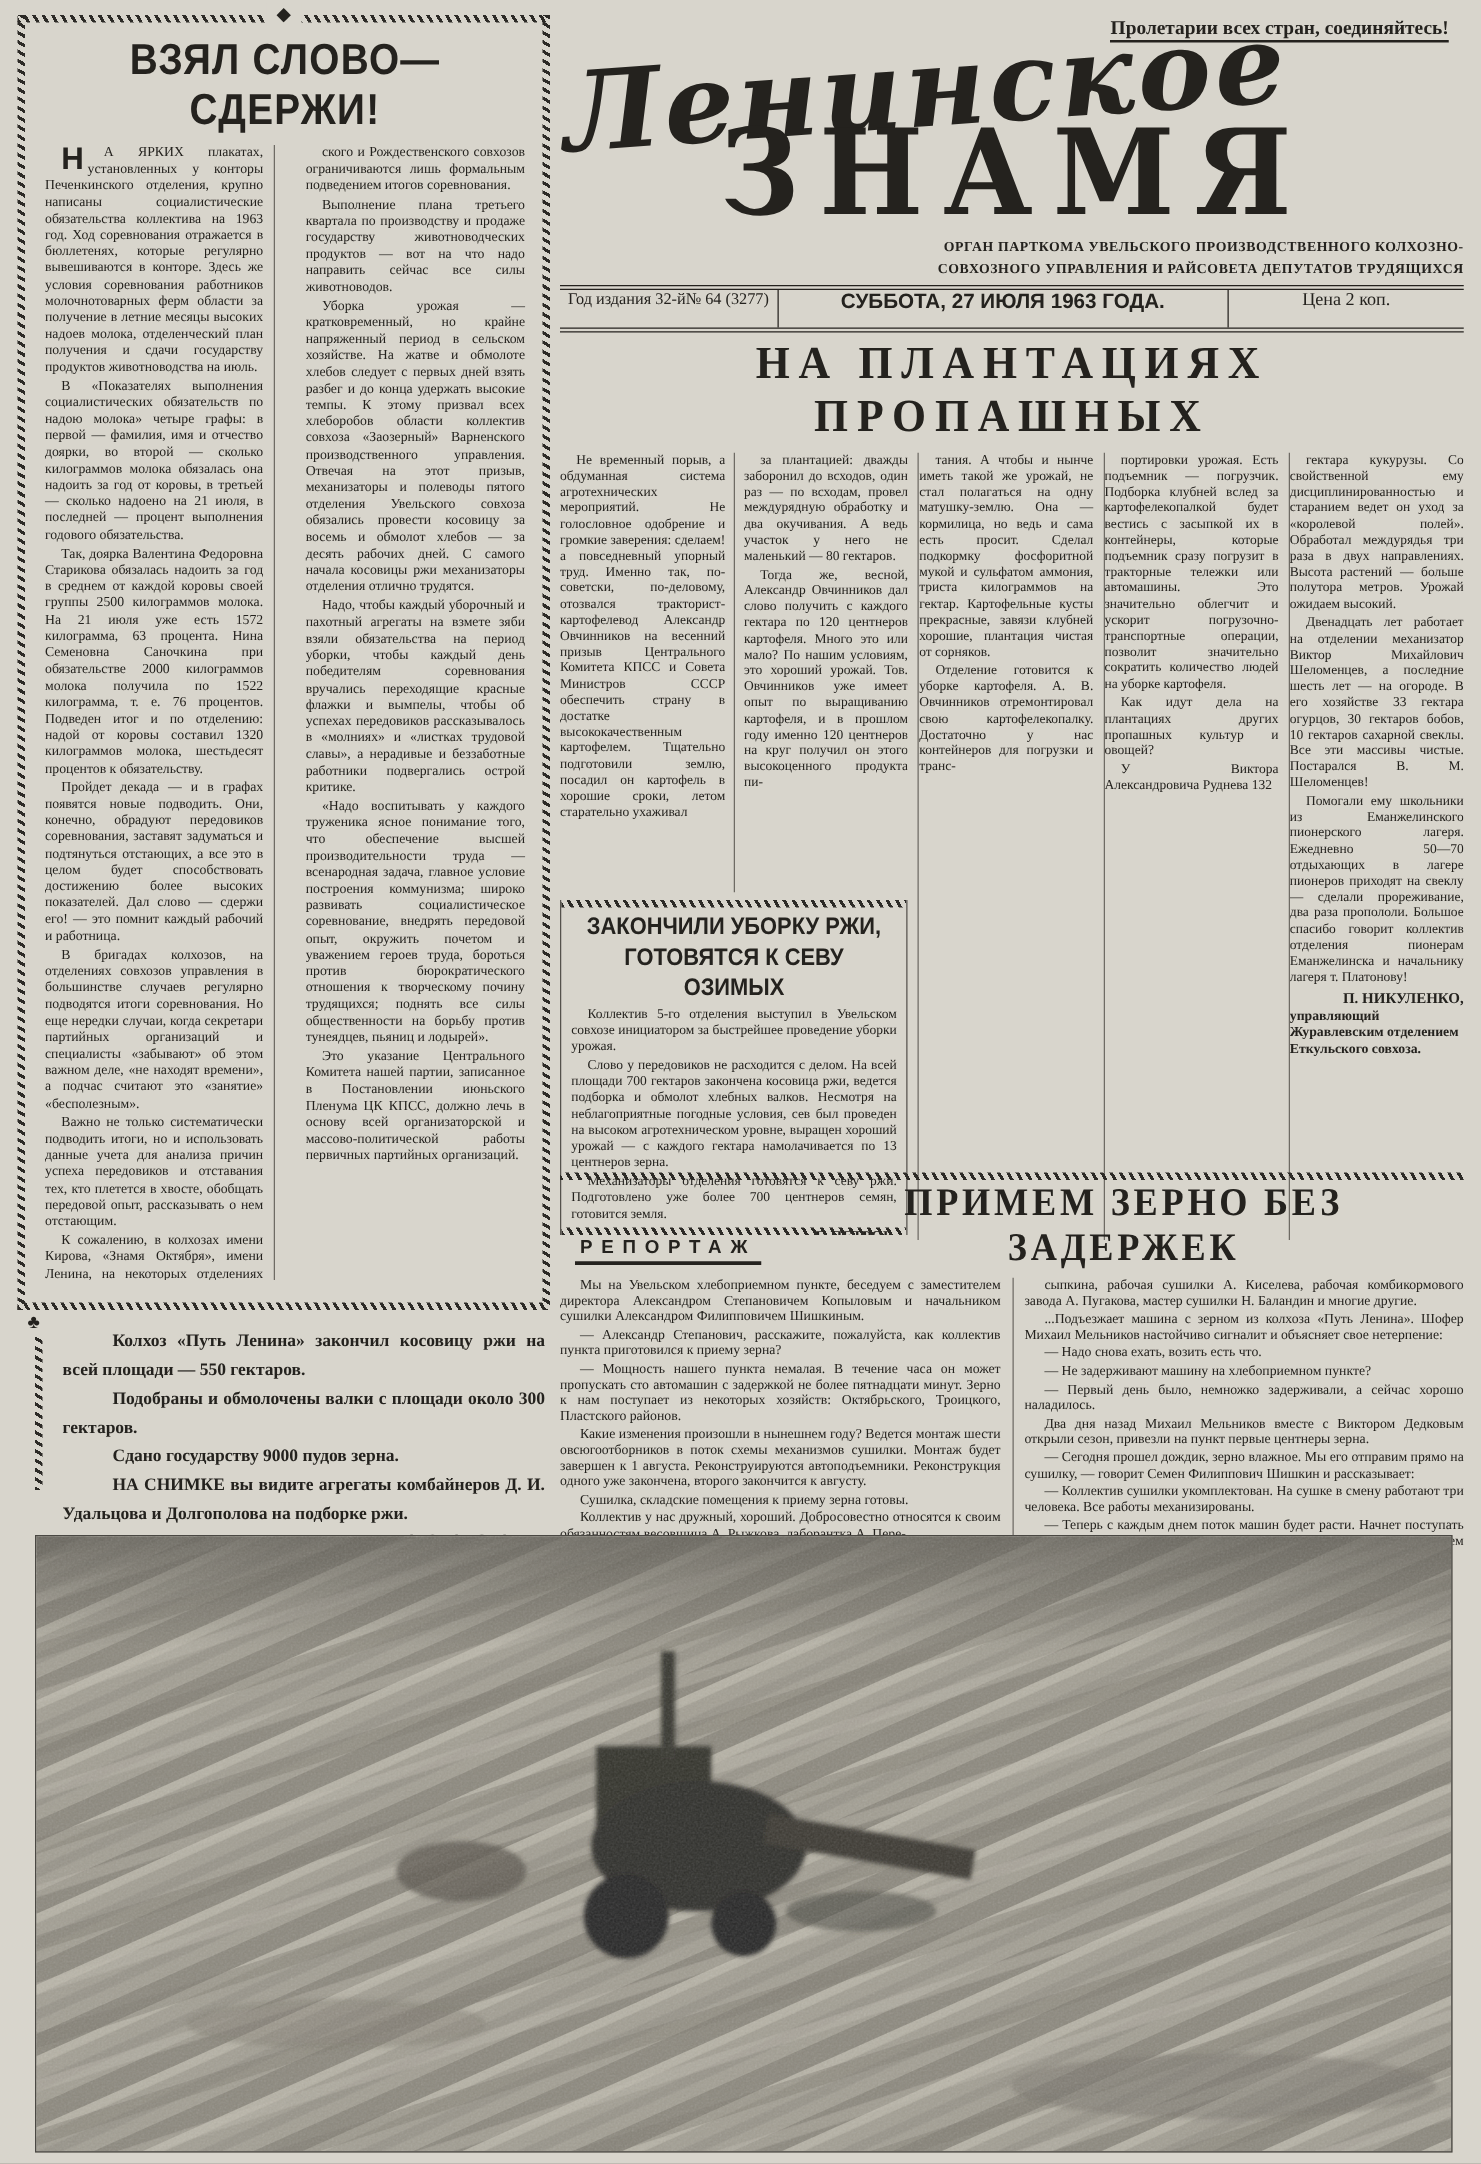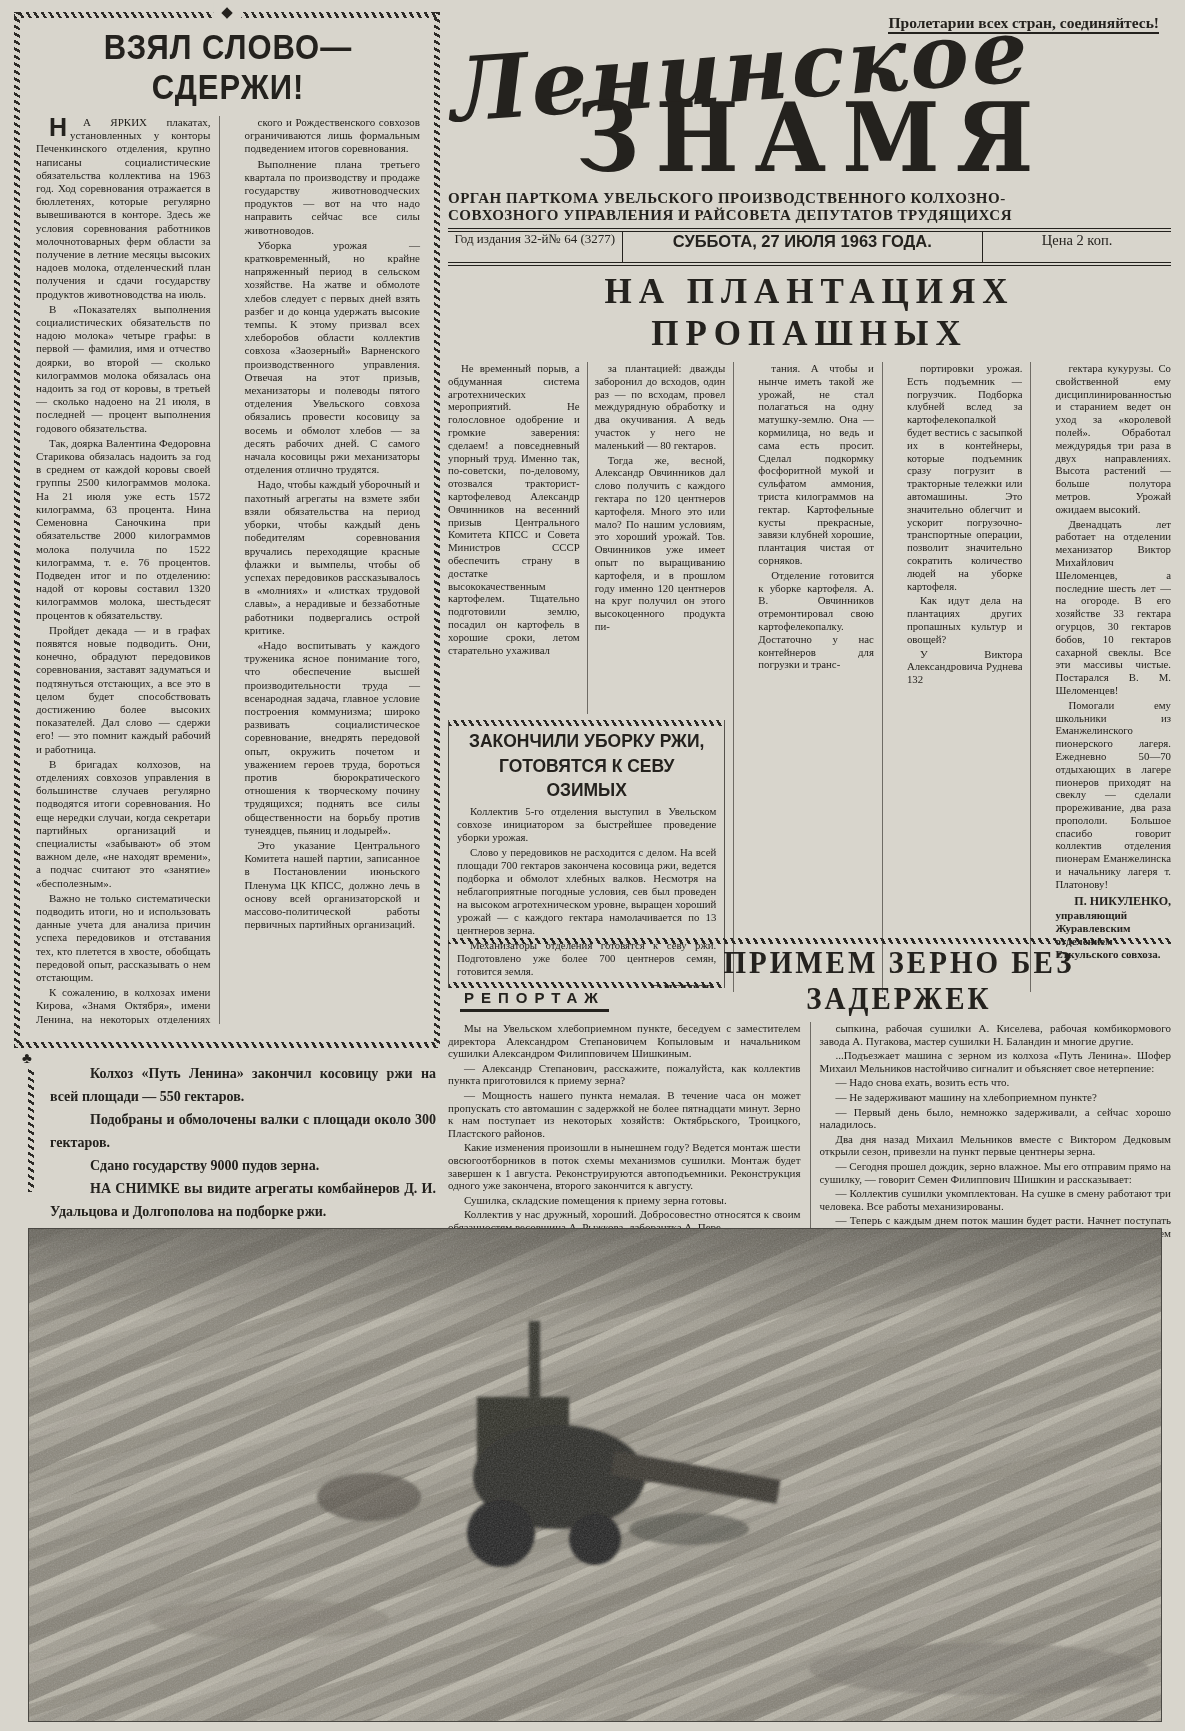--- a/index.html
+++ b/index.html
@@ -30,40 +30,40 @@
   font-weight:700;padding:1px 3px 0 0;font-family:"Liberation Sans",sans-serif}
 
 .slogan{left:448px;top:14px;width:723px;text-align:right;font-weight:700;font-size:15.5px;
   padding-right:12px;border-bottom:none}
 .slogan span{border-bottom:2px solid #24221e;padding-bottom:1px}
 .mast{left:448px;top:34px;width:723px;height:152px}
 .mast-script{position:absolute;left:2px;top:-16px;font-family:"DejaVu Serif",serif;
   font-style:italic;font-weight:700;font-size:88px;letter-spacing:3px;transform:rotate(-4deg)}
 .mast-block{position:absolute;left:128px;top:52px;font-family:"DejaVu Serif",serif;
   font-weight:700;font-size:88px;letter-spacing:16px;transform:scaleY(1.08)}
-.subtitle{left:448px;top:190px;width:723px;text-align:left;font-weight:700;font-size:15px;
+.subtitle{left:448px;top:190px;width:723px;text-align:right;font-weight:700;font-size:11px;
   line-height:17px;letter-spacing:.5px}
 
 .datebar{left:448px;top:228px;width:723px;height:38px;border-top:4px double #24221e;
   border-bottom:4px double #24221e;display:flex;align-items:stretch}
 .datebar .cell{display:flex;justify-content:center;text-align:center}
 .db1{width:24%;font-size:13px;line-height:14px}
 .db2{width:50%;border-left:1px solid #24221e;border-right:1px solid #24221e;
   font-family:"Liberation Sans",sans-serif;font-weight:700;font-size:16.5px}
 .db3{width:26%;font-size:14.5px}
 
 .plantations{left:448px;top:272px;width:723px}
 .main-title{font-family:"Liberation Serif",serif;font-weight:700;font-size:35px;
   letter-spacing:7px;text-align:center;transform:scaleY(1.05);margin-bottom:10px}
 .mrow{display:flex;height:630px;overflow:hidden}
 .mleft{width:288px}
 .intro-cols{display:flex;height:352px;overflow:hidden}
 .icol{width:50%;padding:0 7px 0 0;font-size:10.8px;line-height:12.8px}
 .icol+.icol{border-left:1px solid #6e6b64;padding:0 0 0 7px}
-.mcol{width:145px;border-left:1px solid #6e6b64;padding:0 0 0 24px;margin-left:8px;
+.mcol{width:145px;border-left:1px solid #6e6b64;padding:0 0 0 0;margin-left:8px;
   font-size:10.8px;line-height:12.8px;overflow:hidden}
 
 .rye-box{margin-top:6px;height:268px;padding:6px 8px 4px;position:relative;overflow:hidden;
   border-left:1px solid #55524c;border-right:1px solid #55524c}
 .rye-box .edge-t{position:absolute;left:0;top:0;width:100%}
 .rye-box .edge-b{position:absolute;left:0;bottom:0;width:100%}
 .rye-title{font-family:"Liberation Sans",sans-serif;font-weight:700;font-size:17.5px;
   line-height:22px;text-align:center;margin:6px 0 7px;transform:scaleY(1.1)}
 .rye-body{font-size:10.8px;line-height:13px}
 .sig{font-weight:700;text-align:right;font-size:12px;margin-top:4px}

